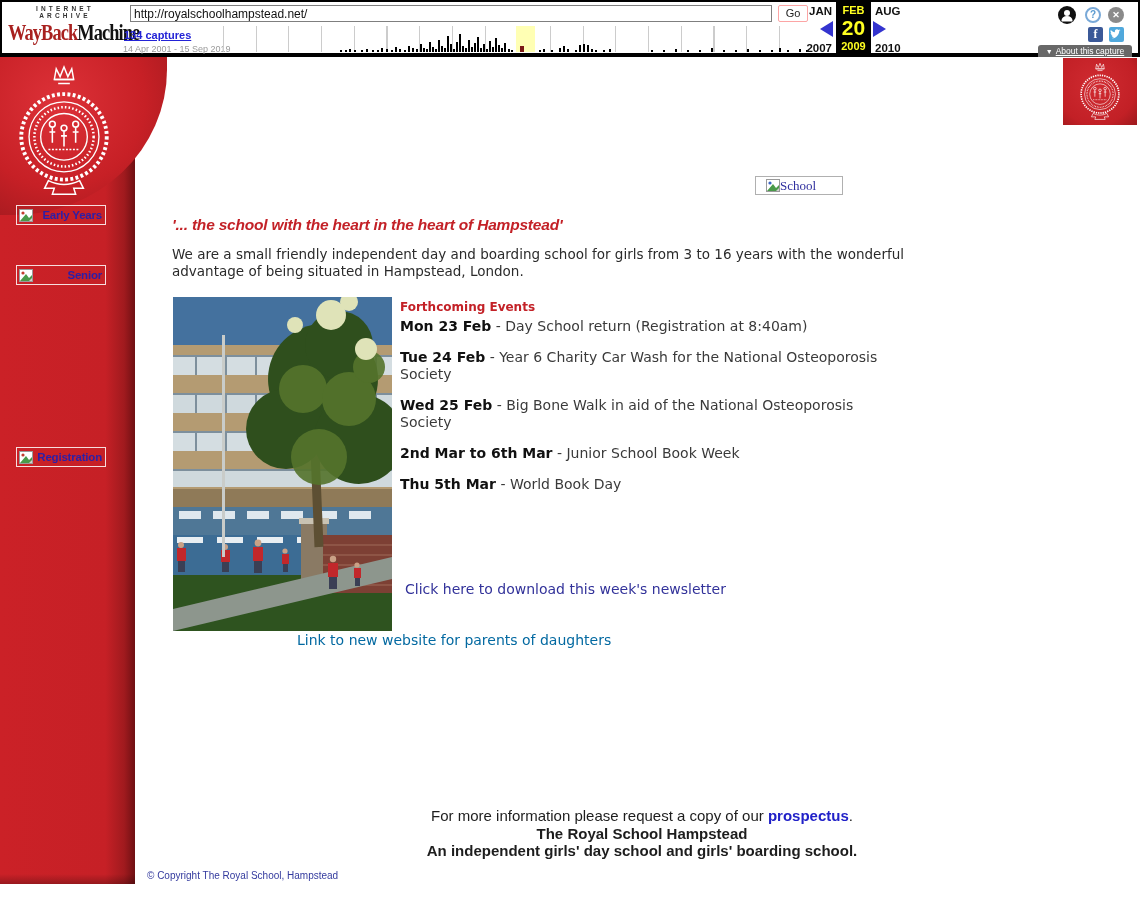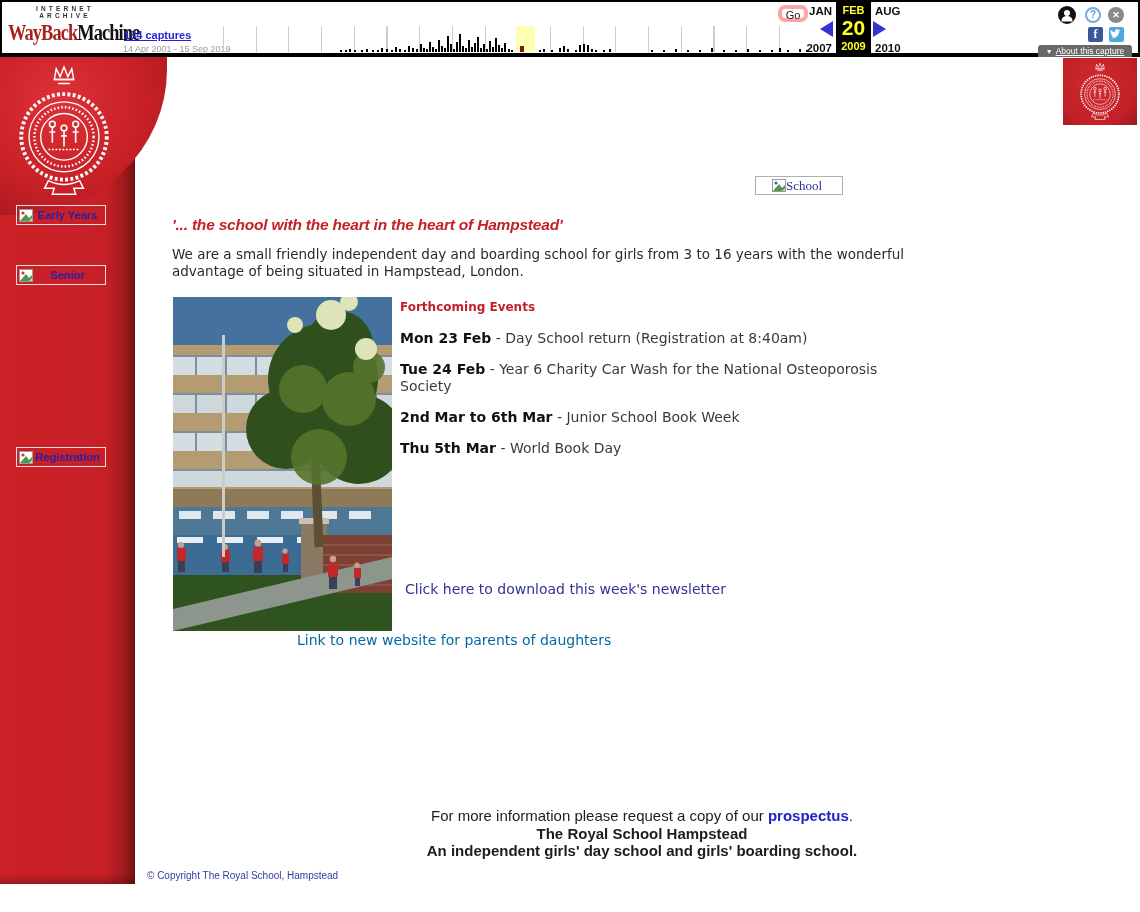--- a/index.html
+++ b/index.html
@@ -12,21 +12,21 @@
              border:2px solid #000; border-bottom-width:4px; }
   .wm-logo { position:absolute; left:6px; top:3px; width:114px; cursor:pointer; }
   .wm-archive { font-size:6.5px; letter-spacing:3.2px; color:#333; text-align:center; font-weight:bold; }
   .wm-wordmark { font-size:20px; font-weight:bold; letter-spacing:-1px; line-height:22px;
                  transform:scaleX(.92) scaleY(1.15); transform-origin:left top; white-space:nowrap;
                  font-family:"Liberation Serif", serif; }
   .wm-red { color:#a8211f; } .wm-black { color:#111; }
   #url-input { position:absolute; left:128px; top:3px; width:642px; height:17px; border:1px solid #7f7f7f;
                font-size:12px; padding:1px 3px; font-family:"Liberation Sans", sans-serif; color:#111; }
   #go-btn { position:absolute; left:776px; top:3px; width:30px; height:17px; background:#fff;
-            border:4px solid #fca5a5; border-radius:7px; font-size:11px; color:#222; line-height:13px; cursor:pointer; }
+            border:1px solid #fca5a5; border-radius:2px; font-size:11px; color:#222; line-height:13px; cursor:pointer; }
   .captures-link { position:absolute; left:122px; top:27px; font-size:11px; font-weight:bold;
                    color:#2323d6; text-decoration:underline; cursor:pointer; }
   .date-range { position:absolute; left:121px; top:42px; font-size:9px; color:#9a9a9a; }
 
   .timeline { position:absolute; left:221px; top:24px; width:589px; height:26px; cursor:pointer;
       background:repeating-linear-gradient(to right,#ccc 0,#ccc 1px,transparent 1px,transparent 32.7px); }
   .tl-highlight { position:absolute; left:293px; top:0; width:19px; height:26px; background:#ffffb4; }
   .tl-current { position:absolute; left:297px; bottom:0; width:4px; height:6px; background:#7c1a16; }
   .tl-bar { position:absolute; bottom:0; width:2px; background:#000; }
 
@@ -74,37 +74,37 @@
   .crest-large { position:absolute; left:14px; top:64px; width:100px; height:136px; }
   .crest-box { position:absolute; left:1063px; top:58px; width:74px; height:67px;
                background:radial-gradient(circle at 45% 40%,#d02b31 0,#c22026 70%,#9d191d 100%); }
   .crest-small { position:absolute; left:14px; top:4px; width:46px; height:60px; }
 
   .sb-btn { position:absolute; left:16px; width:90px; height:20px; border:1px solid rgba(255,255,255,.85);
             display:flex; align-items:center; padding:0 3px 0 2px; cursor:pointer; }
   .sb-btn:nth-of-type(1) { top:205px; }
   .sb-btn:nth-of-type(2) { top:265px; }
   .sb-btn:nth-of-type(3) { top:447px; }
-  .sb-btn .lbl { flex:1; text-align:center; color:#2b1fa8; font-weight:bold; font-size:11.5px;
+  .sb-btn .lbl { flex:1; text-align:right; color:#2b1fa8; font-weight:bold; font-size:11.5px;
                  letter-spacing:-.2px; white-space:nowrap; }
   .broken-ico { width:14px; height:13px; flex:none; }
 
   
   .school-broken { position:absolute; left:755px; top:176px; width:88px; height:19px;
                    border:1px solid #b0b0b0; background:#fff; display:flex; align-items:center;
-                   padding-left:16px; }
+                   padding-left:10px; }
   .school-broken span { color:#2e2e9e; font-size:13px; font-family:"Liberation Serif", serif; }
   .tagline { position:absolute; left:172px; top:216px; font-size:15.5px; font-weight:bold;
              font-style:italic; color:#c32127; letter-spacing:-.2px; }
   .intro { position:absolute; left:172px; top:246px; width:732px; font-size:13.5px; line-height:17px;
            color:#2b2b2b; text-align:justify; font-family:"DejaVu Sans", sans-serif; }
   .photo { position:absolute; left:173px; top:297px; width:219px; height:334px; }
 
   .events { position:absolute; left:400px; top:300px; width:508px; font-family:"DejaVu Sans", sans-serif; }
-  .events-title { color:#c32127; font-weight:bold; font-size:12px; margin-bottom:16px; }
+  .events-title { color:#c32127; font-weight:bold; font-size:12px; margin-bottom:4px; }
   .event { font-size:14px; line-height:17px; color:#3a3a3a; margin-bottom:14px; }
   .event b { color:#111; }
   .newsletter-link { position:absolute; left:405px; top:581px; font-size:14px; color:#32329a;
                      cursor:pointer; font-family:"DejaVu Sans", sans-serif; text-decoration:none; }
   .caption1 { position:absolute; left:297px; top:632px; font-size:14px; color:#0369a1;
               font-family:"DejaVu Sans", sans-serif; }
   .caption2 { position:absolute; left:297px; top:663px; font-size:14px; color:#2b2b2b;
               font-family:"DejaVu Sans", sans-serif; }
 
   .footer { position:absolute; left:140px; top:807px; width:1004px; text-align:center;
@@ -117,20 +117,21 @@
 <body>
 
 <div id="page">
 
   <div id="toolbar">
     <div class="wm-logo">
       <div class="wm-archive">INTERNET ARCHIVE</div>
       <div class="wm-wordmark"><span class="wm-red">WayBack</span><span class="wm-black">Machine</span></div>
     </div>
 
+    <input id="url-input" value="http://royalschoolhampstead.net/" style="">
     <button id="go-btn">Go</button>
 
     <a class="captures-link">134 captures</a>
     <div class="date-range">14 Apr 2001 - 15 Sep 2019</div>
 
     <div class="timeline">
       <div class="tl-highlight"></div>
       <div class="tl-current"></div>
       <div id="tl-bars"></div>
     <div class="tl-bar" style="left: 117px; height: 2px;"></div>
@@ -429,20 +430,21 @@
 
   <div class="events">
     <div class="events-title">Forthcoming Events</div>
     <div>
 
 
         <div class="event"><b>Mon 23 Feb</b> <span>- Day School return (Registration at 8:40am)</span></div>
 
         <div class="event"><b>Tue 24 Feb</b> <span>- Year 6 Charity Car Wash for the National Osteoporosis Society</span></div>
 
+        <div class="event"><b>Wed 25 Feb</b> <span>- Big Bone Walk in aid of the National Osteoporosis Society</span></div>
 
         <div class="event"><b>2nd Mar to 6th Mar</b> <span>- Junior School Book Week</span></div>
 
         <div class="event"><b>Thu 5th Mar</b> <span>- World Book Day</span></div>
       </div>
   </div>
 
   <a class="newsletter-link">Click here to download this week's newsletter</a>
   <div class="caption1">Link to new website for parents of daughters</div>
 

